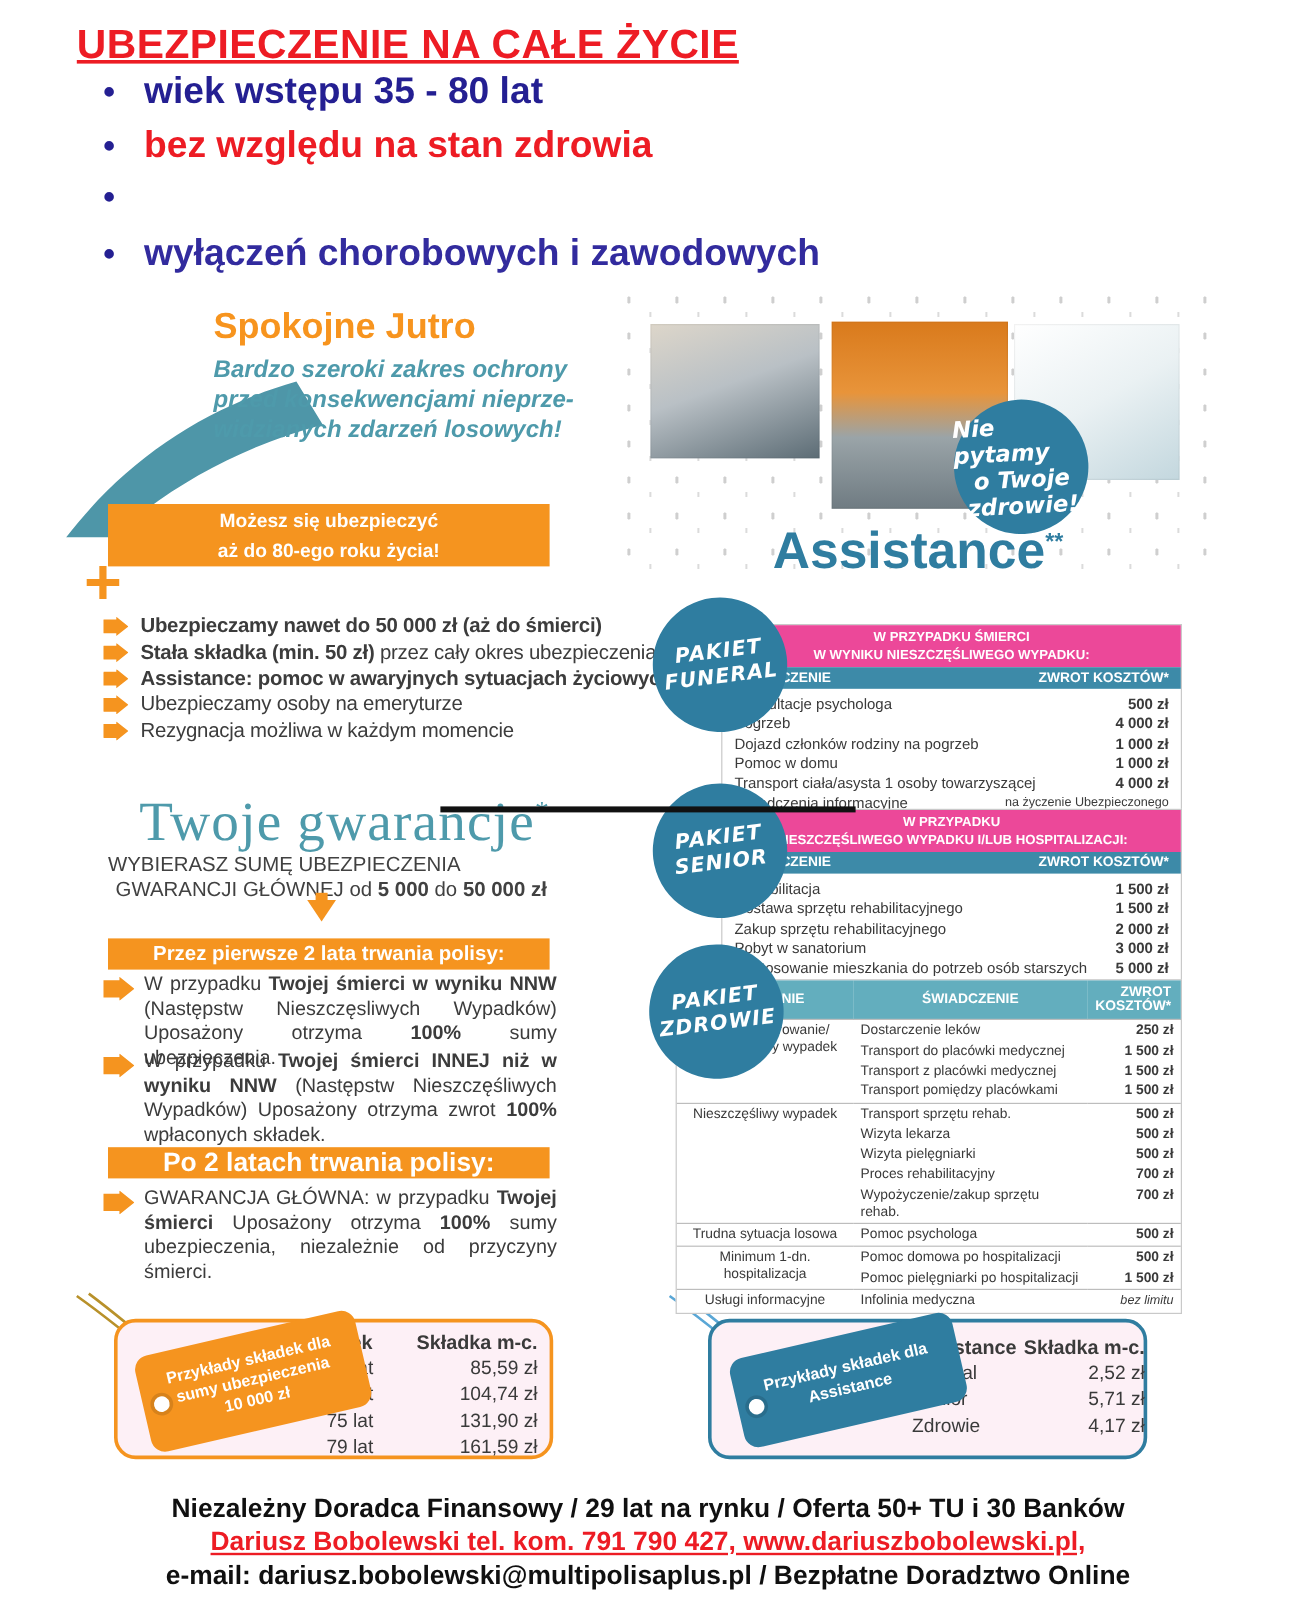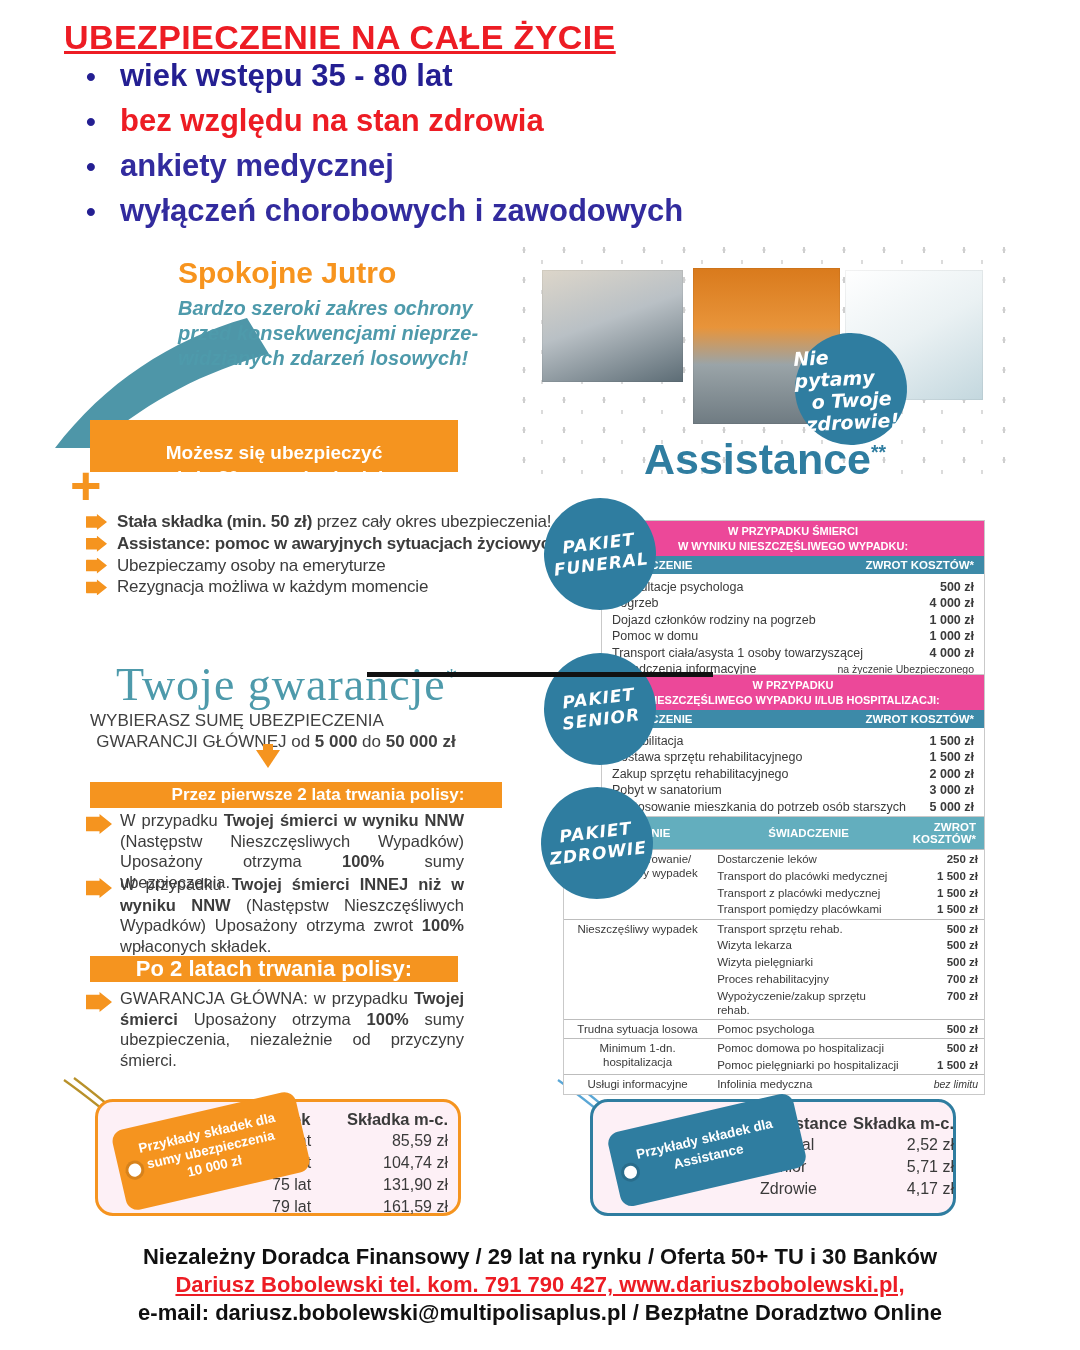--- a/index.html
+++ b/index.html
@@ -15,37 +15,37 @@
   .intro .irow{display:flex;align-items:baseline;height:45px;font-size:31px;font-weight:bold;}
   .intro .dot{width:34px;color:#241f92;font-size:28px;}
   .c-navy{color:#241f92;} .c-red{color:#ed1c24;} .c-blue{color:#322b9e;}
 
   
   .spokojne{left:178px;top:256px;font-size:30px;font-weight:bold;color:#f7941e;}
   .tagline{left:178px;top:296px;font-size:20px;line-height:25px;font-weight:bold;
            font-style:italic;color:#4e9aab;}
   .swoosh{left:55px;top:298px;}
   .obanner{background:#f5941f;color:#fff;font-weight:bold;text-align:center;}
-  .banner1{left:90px;top:420px;width:368px;height:52px;font-size:19px;line-height:25px;padding-top:20px;box-sizing:border-box;}
+  .banner1{left:90px;top:420px;width:368px;height:52px;font-size:16px;line-height:25px;padding-top:2px;box-sizing:border-box;}
   .plus{left:70px;top:458px;font-size:54px;line-height:54px;font-weight:bold;color:#f5941f;}
   .features{left:86px;top:512px;width:420px;}
   .features .frow{display:flex;align-items:flex-start;height:21.8px;font-size:17px;}
   .features .frow .ftxt{white-space:nowrap;letter-spacing:-0.2px;}
   .aico{flex:none;display:inline-block;width:21px;height:16px;margin:2px 10px 0 0;background:#f5941f;
         clip-path:polygon(0 14%,52% 14%,52% 0,100% 50%,52% 100%,52% 86%,0 86%);border-radius:3px;}
   .gwtitle{left:116px;top:658px;font-family:"Liberation Serif",serif;font-size:46px;
            color:#4e9aab;letter-spacing:1px;}
   .gwtitle sup{font-size:50%;}
   .blackline{left:367px;top:672px;width:346px;height:5px;background:#111;z-index:30;}
   .sumline1{left:90px;top:711px;width:372px;font-size:17px;color:#414141;}
   .sumline2{left:90px;top:732px;width:372px;text-align:center;font-size:17px;color:#414141;}
   .darr{left:256px;top:750px;width:0;height:0;border-left:12px solid transparent;
         border-right:12px solid transparent;border-top:18px solid #f5941f;}
   .darr-stem{left:263px;top:744px;width:10px;height:10px;background:#f5941f;}
-  .bar2{left:90px;top:782px;width:368px;height:26px;font-size:17px;line-height:26px;padding-left:44px;}
+  .bar2{left:90px;top:782px;width:368px;height:26px;font-size:17px;line-height:26px;}
   .bar3{left:90px;top:956px;width:368px;height:26px;font-size:22px;line-height:26px;}
   .para{width:344px;font-size:16.5px;line-height:20.5px;text-align:justify;color:#3c3c3c;}
   .pico{width:26px;height:20px;clip-path:polygon(0 14%,52% 14%,52% 0,100% 50%,52% 100%,52% 86%,0 86%);
         background:#f5941f;border-radius:3px;}
   .p1{left:120px;top:810px;} .p1i{left:86px;top:814px;}
   .p2{left:120px;top:874px;} .p2i{left:86px;top:878px;}
   .p3{left:120px;top:988px;} .p3i{left:86px;top:992px;}
 
   
   .ticks{left:512px;top:240px;width:500px;height:238px;
@@ -129,21 +129,20 @@
     <div class="irow">
       <span class="dot">•</span>
       <span class="c-navy">wiek wstępu 35 - 80 lat</span>
     </div>
     <div class="irow">
       <span class="dot">•</span>
       <span class="c-red">bez względu na stan zdrowia</span>
     </div>
     <div class="irow">
       <span class="dot">•</span>
-      <span class="c-blue">ankiety medycznej</span>
     </div>
     <div class="irow">
       <span class="dot">•</span>
       <span class="c-blue">wyłączeń chorobowych i zawodowych</span>
     </div>
   </div>
 
   <svg class="abs swoosh" width="255" height="150" viewBox="0 0 255 150">
     <path d="M0,150 C 50,85 115,42 192,20 L 214,56 C 146,74 88,106 38,150 Z" fill="#4e96a8"></path>
   </svg>
@@ -155,20 +154,24 @@
   <div class="abs spokojne">Spokojne Jutro</div>
 
   <div class="abs obanner banner1">
     <div>Możesz się ubezpieczyć</div>
     <div>aż do 80-ego roku życia!</div>
   </div>
 
   <div class="abs plus">+</div>
 
   <div class="abs features">
+    <div class="frow">
+      <span class="aico"></span>
+      <span class="ftxt"><span class="sb">Ubezpieczamy nawet do 50 000 zł (aż do śmierci)</span></span>
+    </div>
     <div class="frow">
       <span class="aico"></span>
       <span class="ftxt"><span class="sb">Stała składka (min. 50 zł)</span><span> przez cały okres ubezpieczenia!</span></span>
     </div>
     <div class="frow">
       <span class="aico"></span>
       <span class="ftxt"><span class="sb">Assistance: pomoc w awaryjnych sytuacjach życiowych</span></span>
     </div>
     <div class="frow">
       <span class="aico"></span>

